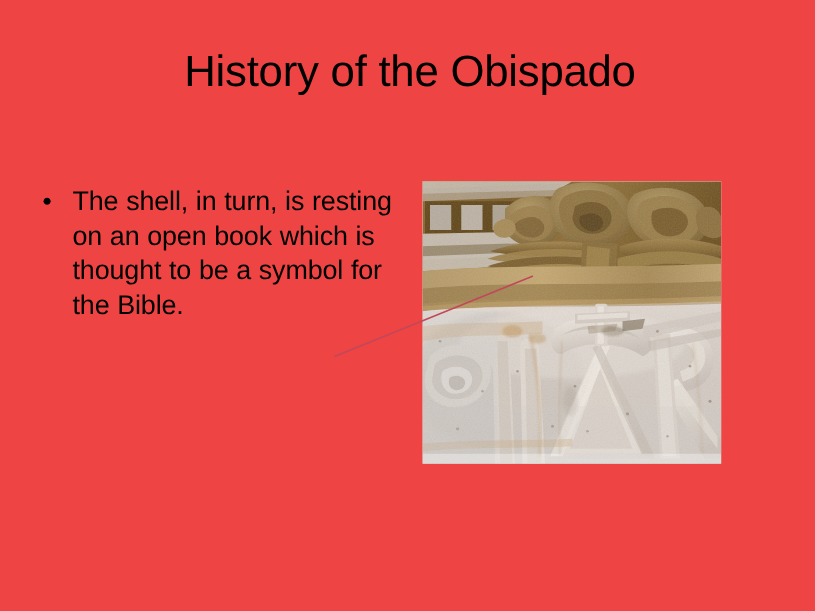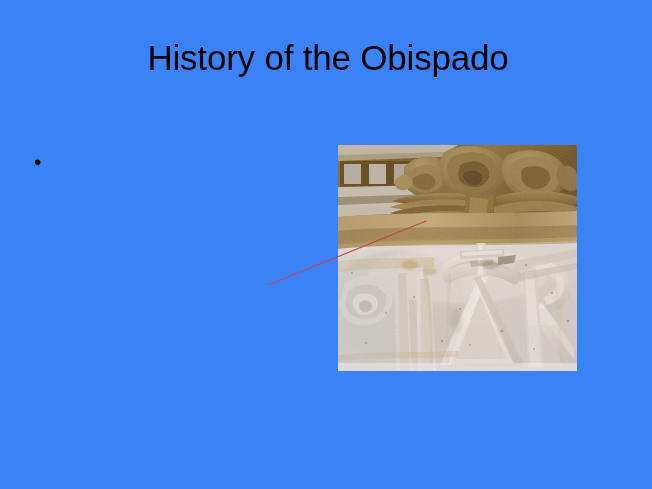--- a/index.html
+++ b/index.html
@@ -83,27 +83,28 @@
     left: 0;
     top: 0;
     width: 652px;
     height: 489px;
     pointer-events: none;
   }
 </style>
 </head>
 <body>
 
-<div id="slide" style="background: #3b82f6;">
+<div id="slide" style="background: #ef4444;">
 
   <div id="slide-title" style="color: rgb(0, 0, 0);">History of the Obispado</div>
 
   <div id="body-block">
     <div class="bullet-row">
       <span class="bullet-marker">•</span>
+      <span class="bullet-text">The shell, in turn, is resting on an open book which is thought to be a symbol for the Bible.</span>
     </div>
   </div>
 
   <div id="photo">
     <svg viewBox="0 0 239 226" preserveAspectRatio="none">
       <defs>
         <linearGradient id="gStoneLower" x1="0" y1="0" x2="0.25" y2="1">
           <stop offset="0" stop-color="#e6ded6"></stop>
           <stop offset="0.35" stop-color="#dbd2ca"></stop>
           <stop offset="0.7" stop-color="#d3cbc4"></stop>

